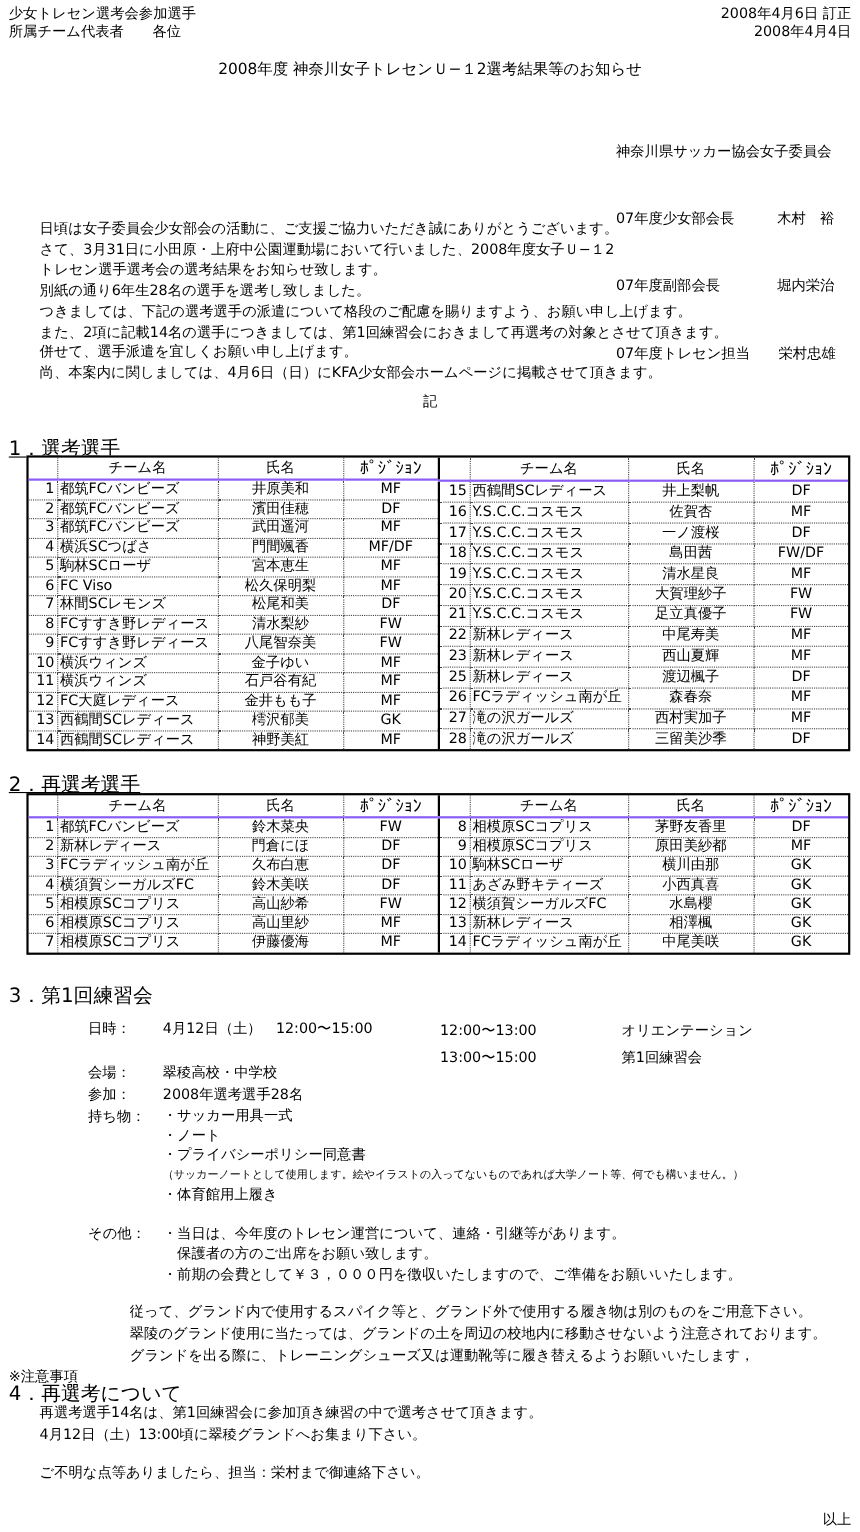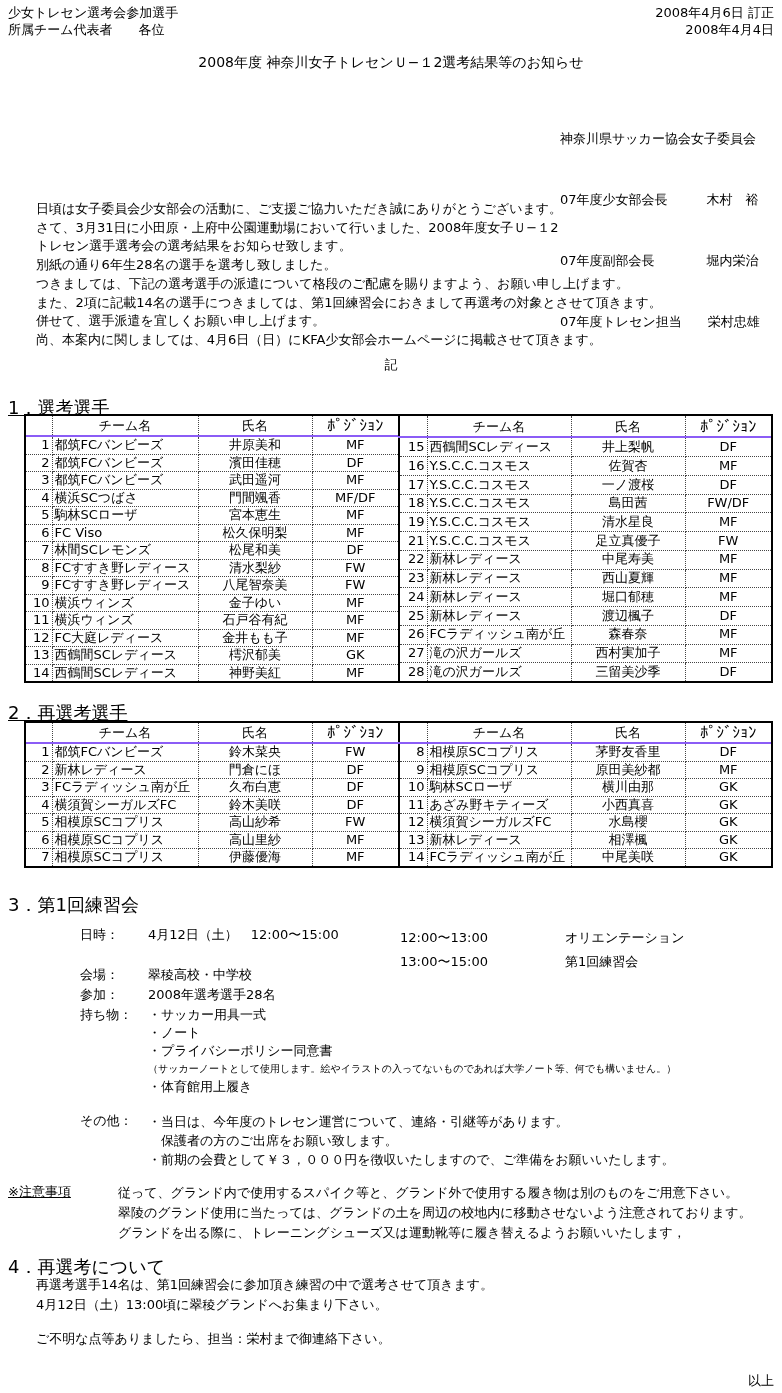--- a/index.html
+++ b/index.html
@@ -204,41 +204,41 @@
             <td class="td-name">島田茜</td>
             <td class="td-pos">FW/DF</td>
           </tr>
           <tr>
             <td class="td-no">19</td>
             <td class="td-team">Y.S.C.C.コスモス</td>
             <td class="td-name">清水星良</td>
             <td class="td-pos">MF</td>
           </tr>
           <tr>
+            <td class="td-no">20</td>
+            <td class="td-team">Y.S.C.C.コスモス</td>
+            <td class="td-name">大賀理紗子</td>
+            <td class="td-pos">FW</td>
+          </tr>
+          <tr>
             <td class="td-no">21</td>
             <td class="td-team">Y.S.C.C.コスモス</td>
             <td class="td-name">足立真優子</td>
             <td class="td-pos">FW</td>
           </tr>
           <tr>
             <td class="td-no">22</td>
             <td class="td-team">新林レディース</td>
             <td class="td-name">中尾寿美</td>
             <td class="td-pos">MF</td>
           </tr>
           <tr>
             <td class="td-no">23</td>
             <td class="td-team">新林レディース</td>
             <td class="td-name">西山夏輝</td>
-            <td class="td-pos">MF</td>
-          </tr>
-          <tr>
-            <td class="td-no">24</td>
-            <td class="td-team">新林レディース</td>
-            <td class="td-name">堀口郁穂</td>
             <td class="td-pos">MF</td>
           </tr>
           <tr>
             <td class="td-no">25</td>
             <td class="td-team">新林レディース</td>
             <td class="td-name">渡辺楓子</td>
             <td class="td-pos">DF</td>
           </tr>
           <tr>
             <td class="td-no">26</td>
@@ -393,21 +393,21 @@
 
   <div class="abs" style="top:986px;left:80px;">参加：</div>
   <div class="abs" style="top:986px;left:148px;">2008年選考選手28名</div>
 
   <div class="abs" style="top:1006px;left:80px;">持ち物：</div>
   <div class="abs ilist" style="top:1006px;left:148px;" id="belongings"><div>・サッカー用具一式</div><div>・ノート</div><div>・プライバシーポリシー同意書</div><div class="small">（サッカーノートとして使用します。絵やイラストの入ってないものであれば大学ノート等、何でも構いません。）</div><div>・体育館用上履き</div></div>
 
   <div class="abs" style="top:1112px;left:80px;">その他：</div>
   <div class="abs ilist2" style="top:1112px;left:148px;" id="other-lines"><div>・当日は、今年度のトレセン運営について、連絡・引継等があります。</div><div>　保護者の方のご出席をお願い致します。</div><div>・前期の会費として￥３，０００円を徴収いたしますので、ご準備をお願いいたします。</div></div>
 
-  <div class="abs" style="top:1183px;left:8px;text-decoration:underline;">※注意事項</div>
+  <div class="abs" style="top:1242px;left:8px;">※注意事項</div>
   <div class="abs ilist3" style="top:1183px;left:118px;" id="notes-lines"><div>従って、グランド内で使用するスパイク等と、グランド外で使用する履き物は別のものをご用意下さい。</div><div>翠陵のグランド使用に当たっては、グランドの土を周辺の校地内に移動させないよう注意されております。</div><div>グランドを出る際に、トレーニングシューズ又は運動靴等に履き替えるようお願いいたします，</div></div>
 
   <div class="abs sec-title" style="top:1255px;left:8px;">4．再選考について</div>
   <div class="abs s4" style="top:1275px;left:36px;" id="section4-lines"><div>再選考選手14名は、第1回練習会に参加頂き練習の中で選考させて頂きます。</div><div>4月12日（土）13:00頃に翠稜グランドへお集まり下さい。</div></div>
 
   <div class="abs" style="top:1330px;left:36px;">ご不明な点等ありましたら、担当：栄村まで御連絡下さい。</div>
 
   <div class="abs" style="top:1372px;right:8px;">以上</div>
 
 </div>

